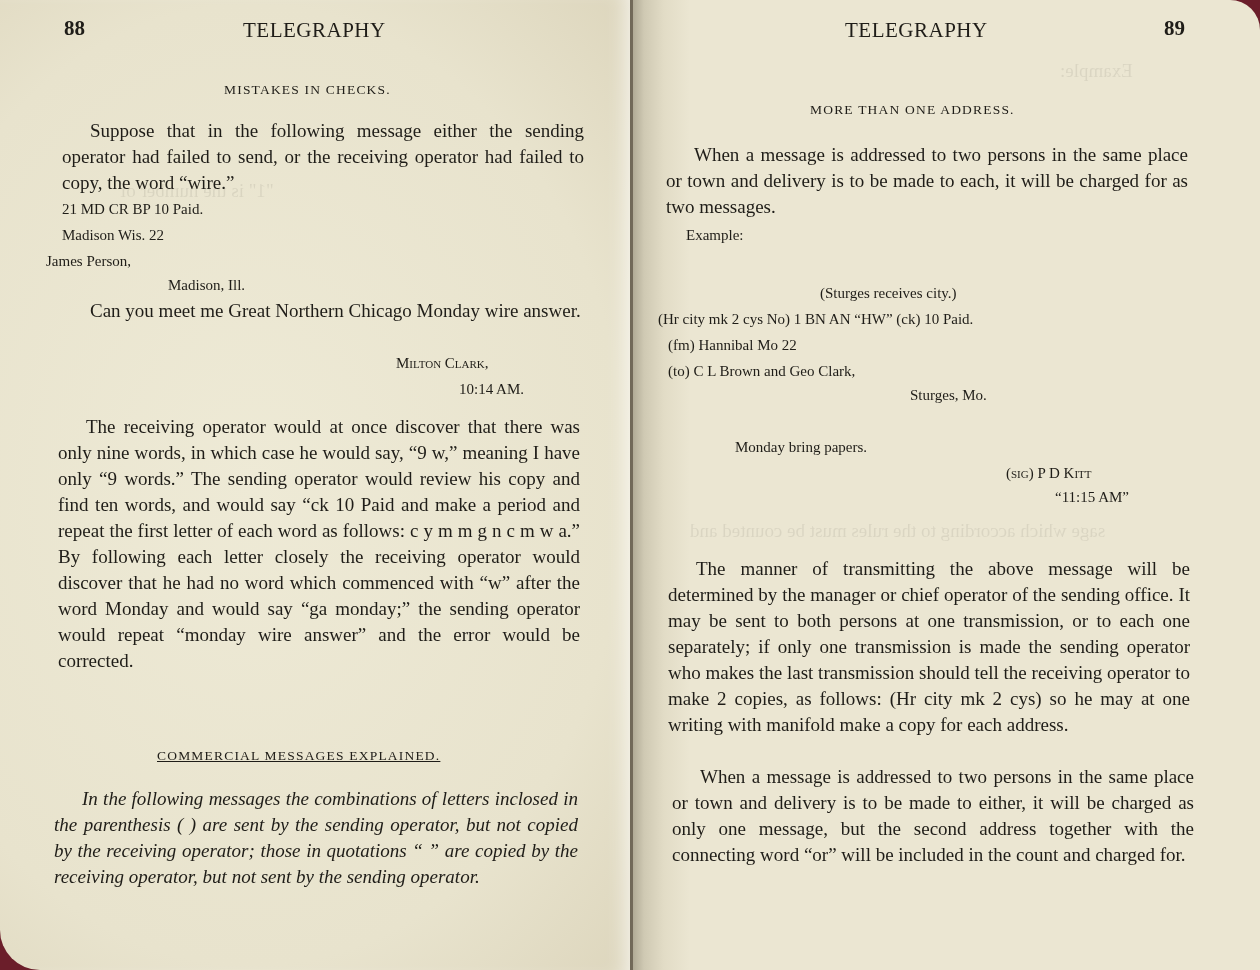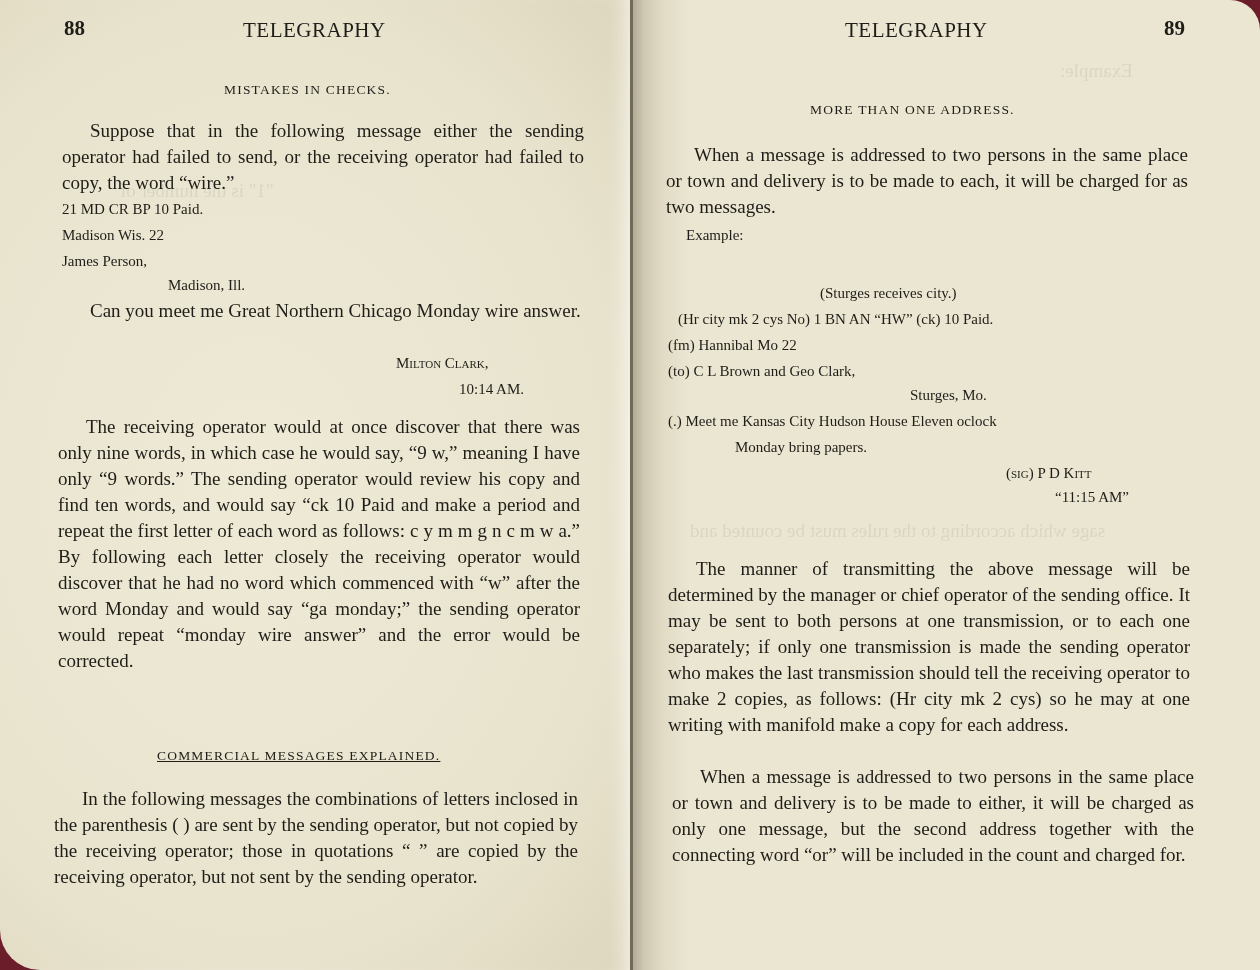--- a/index.html
+++ b/index.html
@@ -63,51 +63,50 @@
 
     <div class="folio" style="left:64px;">88</div>
     <div class="running-head" style="left:243px;">TELEGRAPHY</div>
 
     <div class="section-head" style="left:224px; top:82px;">MISTAKES IN CHECKS.</div>
 
     <div class="para indent" style="left:62px; top:118px; width:522px;">Suppose that in the following message either the sending operator had failed to send, or the receiving operator had failed to copy, the word “wire.”</div>
 
     <div class="line" style="left:62px; top:196px;">21 MD CR BP 10 Paid.</div>
     <div class="line" style="left:62px; top:222px;">Madison Wis. 22</div>
-    <div class="line" style="left:62px; top:248px;">James Person,</div>
+    <div class="line" style="left:46px; top:248px;">James Person,</div>
     <div class="line" style="left:168px; top:272px;">Madison, Ill.</div>
     <div class="para indent" style="left:62px; top:298px; width:522px;">Can you meet me Great Northern Chicago Monday wire answer.</div>
     <div class="line sc" style="left:396px; top:350px;">Milton Clark,</div>
     <div class="line" style="left:459px; top:376px;">10:14 AM.</div>
 
     <div class="para indent" style="left:58px; top:414px; width:522px;">The receiving operator would at once discover that there was only nine words, in which case he would say, “9 w,” meaning I have only “9 words.”  The sending operator would review his copy and find ten words, and would say “ck 10 Paid and make a period and repeat the first letter of each word as follows: c y m m g n c m w a.”  By following each letter closely the receiving operator would discover that he had no word which commenced with “w” after the word Monday and would say “ga monday;” the sending operator would repeat “monday wire answer” and the error would be corrected.</div>
 
     <div class="section-head" style="left:157px; top:748px;text-decoration:underline;">COMMERCIAL MESSAGES EXPLAINED.</div>
 
-    <div class="para indent" style="left:54px; top:786px; width:524px;">In the following messages the combinations of letters inclosed in the parenthesis ( ) are sent by the sending operator, but not copied by the receiving operator; those in quotations “ ” are copied by the receiving operator, but not sent by the sending operator.</div>
+    <div class="para indent" style="left:54px; top:786px; width:524px;font-style:italic;">In the following messages the combinations of letters inclosed in the parenthesis ( ) are sent by the sending operator, but not copied by the receiving operator; those in quotations “ ” are copied by the receiving operator, but not sent by the sending operator.</div>
   </div>
 
   <div class="page right">
     <div class="bleed" style="left:430px; top:60px;">Example:</div>
     <div class="bleed" style="left:60px; top:520px;">sage which according to the rules must be counted and</div>
 
     <div class="running-head" style="left:215px;">TELEGRAPHY</div>
     <div class="folio" style="left:534px;">89</div>
 
     <div class="section-head" style="left:180px; top:102px;">MORE THAN ONE ADDRESS.</div>
 
     <div class="para indent" style="left:36px; top:142px; width:522px;">When a message is addressed to two persons in the same place or town and delivery is to be made to each, it will be charged for as two messages.</div>
     <div class="line" style="left:56px; top:222px;">Example:</div>
 
     <div class="line" style="left:190px; top:280px;">(Sturges receives city.)</div>
-    <div class="line" style="left:48px; top:306px;text-align:center;">(Hr city mk 2 cys No) 1 BN AN “HW” (ck) 10 Paid.</div>
+    <div class="line" style="left:28px; top:306px;text-align:center;">(Hr city mk 2 cys No) 1 BN AN “HW” (ck) 10 Paid.</div>
     <div class="line" style="left:38px; top:332px;">(fm) Hannibal Mo 22</div>
     <div class="line" style="left:38px; top:358px;">(to) C L Brown and Geo Clark,</div>
     <div class="line" style="left:280px; top:382px;">Sturges, Mo.</div>
-    <div class="line" style="left:38px; top:408px;">(.) Meet me Kansas City Hudson House Eleven oclock</div>
     <div class="line" style="left:93px; top:434px;margin-left:12px;">Monday bring papers.</div>
     <div class="line sc" style="left:376px; top:460px;">(sig) P D Kitt</div>
     <div class="line" style="left:425px; top:484px;">“11:15 AM”</div>
 
     <div class="para indent" style="left:38px; top:556px; width:522px;">The manner of transmitting the above message will be determined by the manager or chief operator of the sending office.  It may be sent to both persons at one transmission, or to each one separately; if only one transmission is made the sending operator who makes the last transmission should tell the receiving operator to make 2 copies, as follows:  (Hr city mk 2 cys) so he may at one writing with manifold make a copy for each address.</div>
 
     <div class="para indent" style="left:42px; top:764px; width:522px;">When a message is addressed to two persons in the same place or town and delivery is to be made to either, it will be charged as only one message, but the second address together with the connecting word “or” will be included in the count and charged for.</div>
   </div>
 </div>
 <div class="gutter-line"></div>

